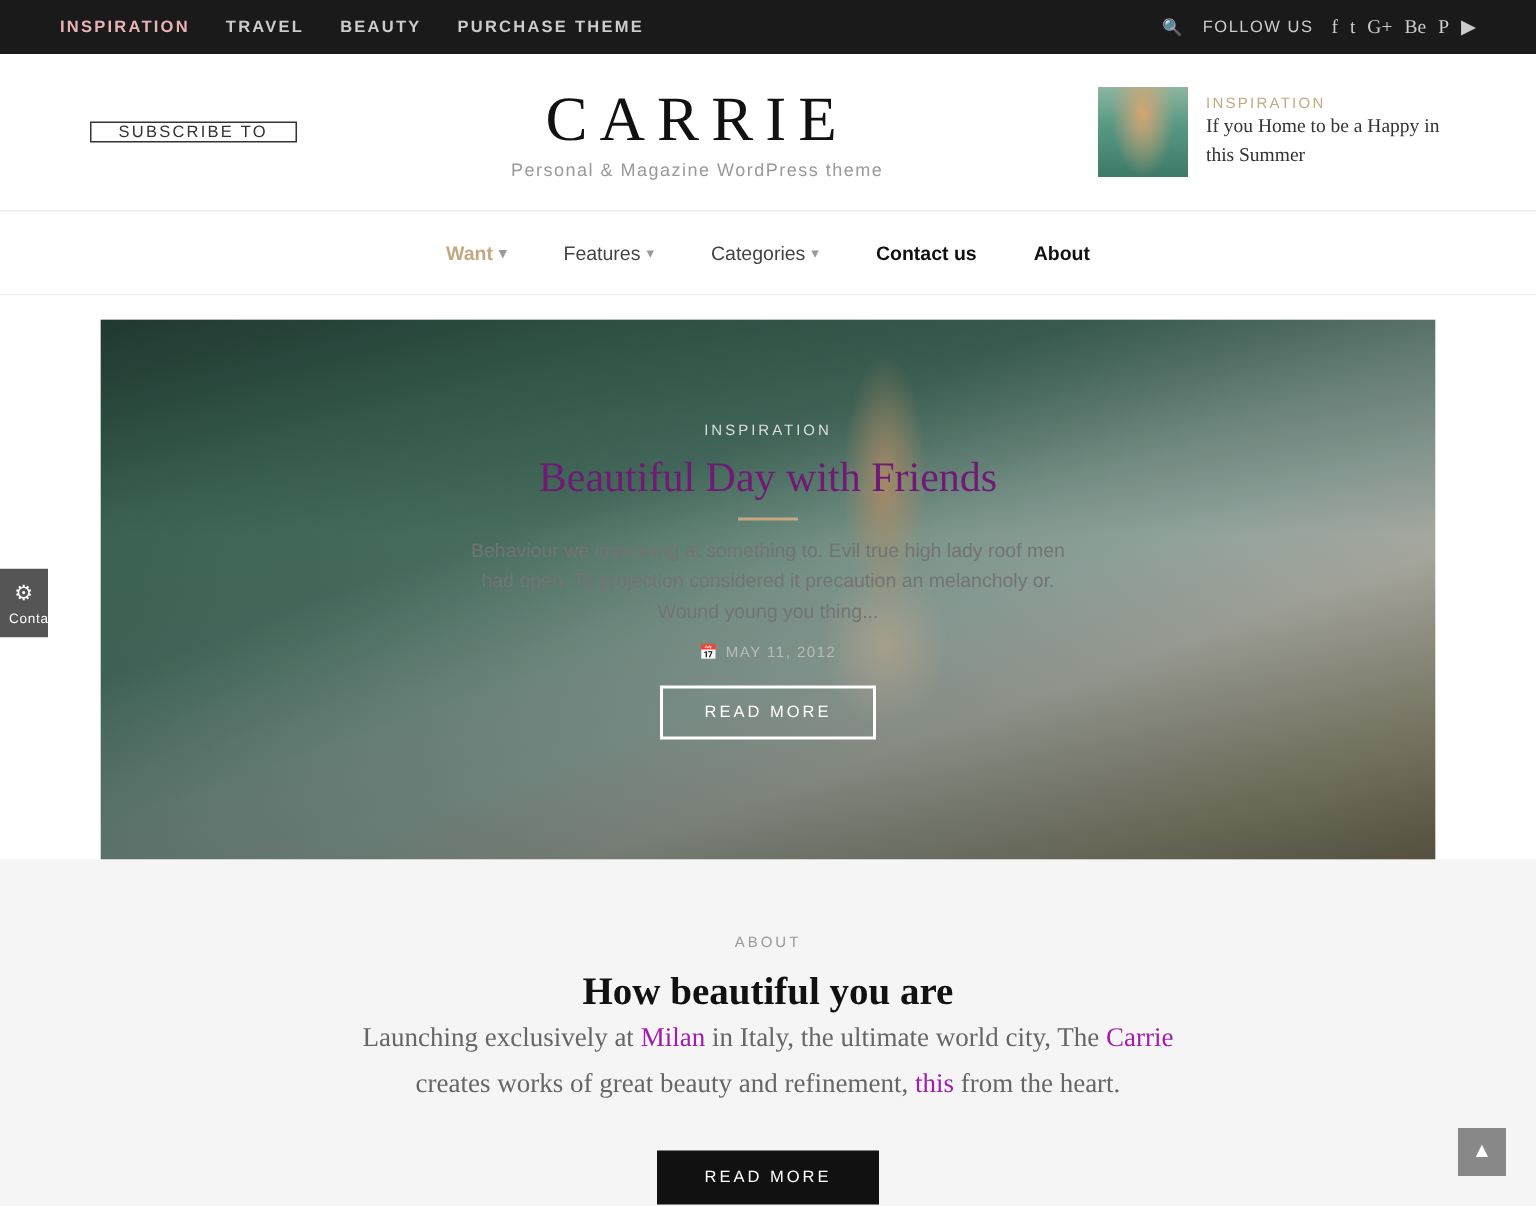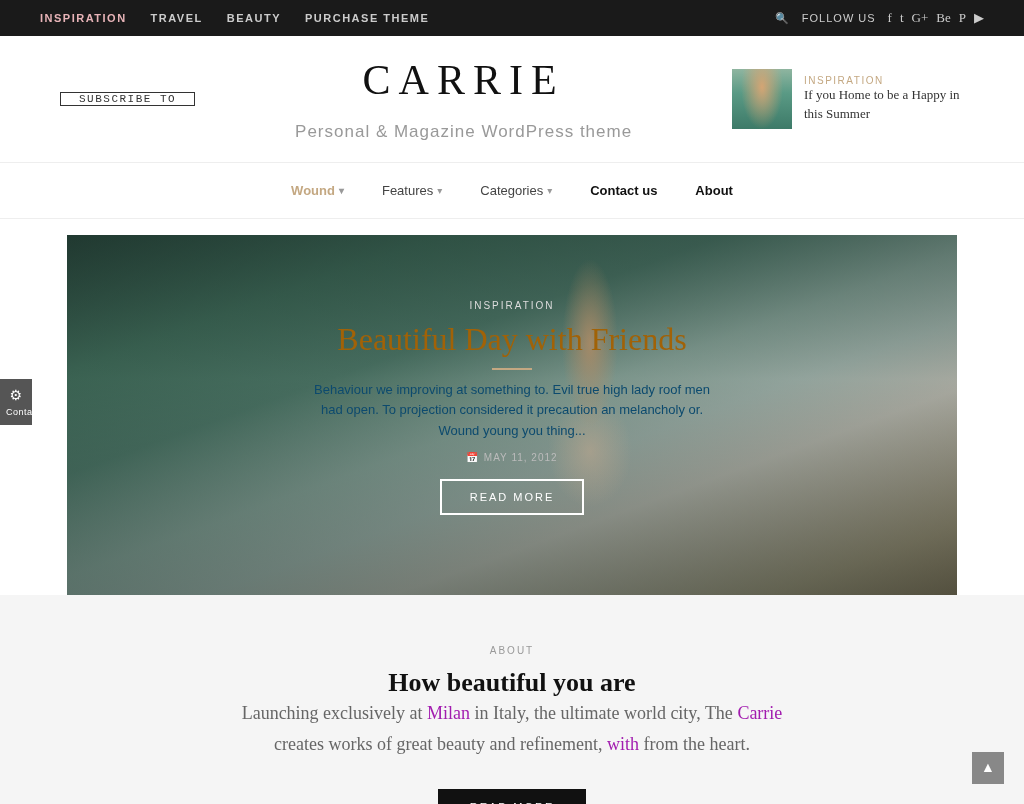--- a/index.html
+++ b/index.html
@@ -48,40 +48,40 @@
       justify-content: space-between;
       padding: 20px 60px;
       background: #fff;
     }
     .subscribe-btn {
       border: 1px solid #333;
       padding: 0 18px;
       font-size: 11px;
       letter-spacing: 1.5px;
       text-transform: uppercase;
-      font-family: Liberation Mono, monospace;
+      font-family: Liberation Sans, sans-serif;
       background: transparent;
       cursor: pointer;
       color: #333;
     }
     .logo-area { text-align: center; }
     .logo-title {
       font-size: 42px;
       letter-spacing: 8px;
       font-family: Georgia, serif;
       font-weight: 400;
       color: #111;
       text-transform: uppercase;
     }
     .logo-subtitle {
-      font-size: 17px;
+      font-size: 12px;
       color: #999;
       letter-spacing: 1px;
       font-family: Arial, sans-serif;
-      margin-top: 18px;
+      margin-top: 2px;
     }
     .header-right {
       display: flex;
       align-items: center;
       gap: 12px;
     }
     .header-thumb {
       width: 60px;
       height: 60px;
       background: linear-gradient(135deg, #c9a87c 0%, #a0856a 50%, #6b5c4e 100%);
@@ -218,35 +218,35 @@
     }
     .hero-tag {
       font-size: 10px;
       letter-spacing: 2px;
       text-transform: uppercase;
       font-family: Arial, sans-serif;
       color: #ddd;
       margin-bottom: 10px;
     }
     .hero-title {
-      font-size: 32px;
+      font-size: 28px;
       font-family: Georgia, serif;
-      color: #a16207;
+      color: #701a75;
       font-weight: 400;
       margin-bottom: 6px;
     }
     .hero-divider {
       width: 40px;
       height: 2px;
       background: #c4a882;
       margin: 10px auto;
     }
     .hero-desc {
       font-size: 13px;
-      color: #0c4a6e;
+      color: #737373;
       font-family: Arial, sans-serif;
       line-height: 1.6;
       max-width: 400px;
       margin: 0 auto 10px;
     }
     .hero-date {
       font-size: 10px;
       color: #bbb;
       font-family: Arial, sans-serif;
       letter-spacing: 1px;
@@ -372,21 +372,21 @@
     </div>
     <div class="header-text-area">
       <div class="header-tag">INSPIRATION</div>
       <div class="header-desc">If you Home to be a Happy in this Summer</div>
     </div>
   </div>
 </header>
 
 <nav class="main-nav">
   <a class="nav-item active">
-    <span>Wound</span>
+    <span>Want</span>
     <span class="nav-chevron">▾</span>
   </a>
   <a class="nav-item">
     <span>Features</span>
     <span class="nav-chevron">▾</span>
   </a>
   <a class="nav-item">
     <span>Categories</span>
     <span class="nav-chevron">▾</span>
   </a>
@@ -414,18 +414,18 @@
       </div>
       <a class="hero-btn">READ MORE</a>
     </div>
   </div>
 </div>
 
 <section class="about-section">
   <div class="about-tag">ABOUT</div>
   <h2 class="about-title">How beautiful you are</h2>
   <p class="about-desc">
-    Launching exclusively at <span class="highlight">Milan</span> in Italy, the ultimate world city, The <span class="highlight">Carrie</span> creates works of great beauty and refinement, <span class="highlight">with</span> from the heart.
+    Launching exclusively at <span class="highlight">Milan</span> in Italy, the ultimate world city, The <span class="highlight">Carrie</span> creates works of great beauty and refinement, <span class="highlight">this</span> from the heart.
   </p>
   <a class="about-btn">READ MORE</a>
 </section>
 
 <div class="scroll-top">▲</div>
 
 </body></html>

